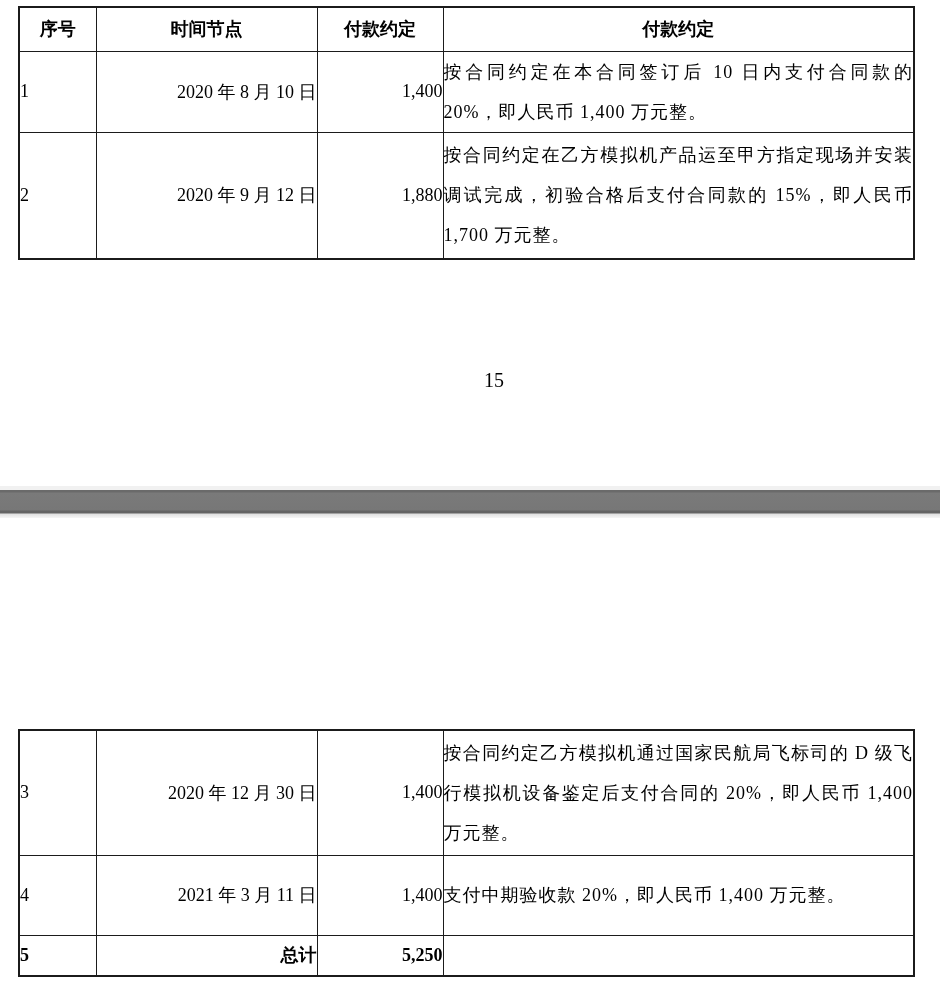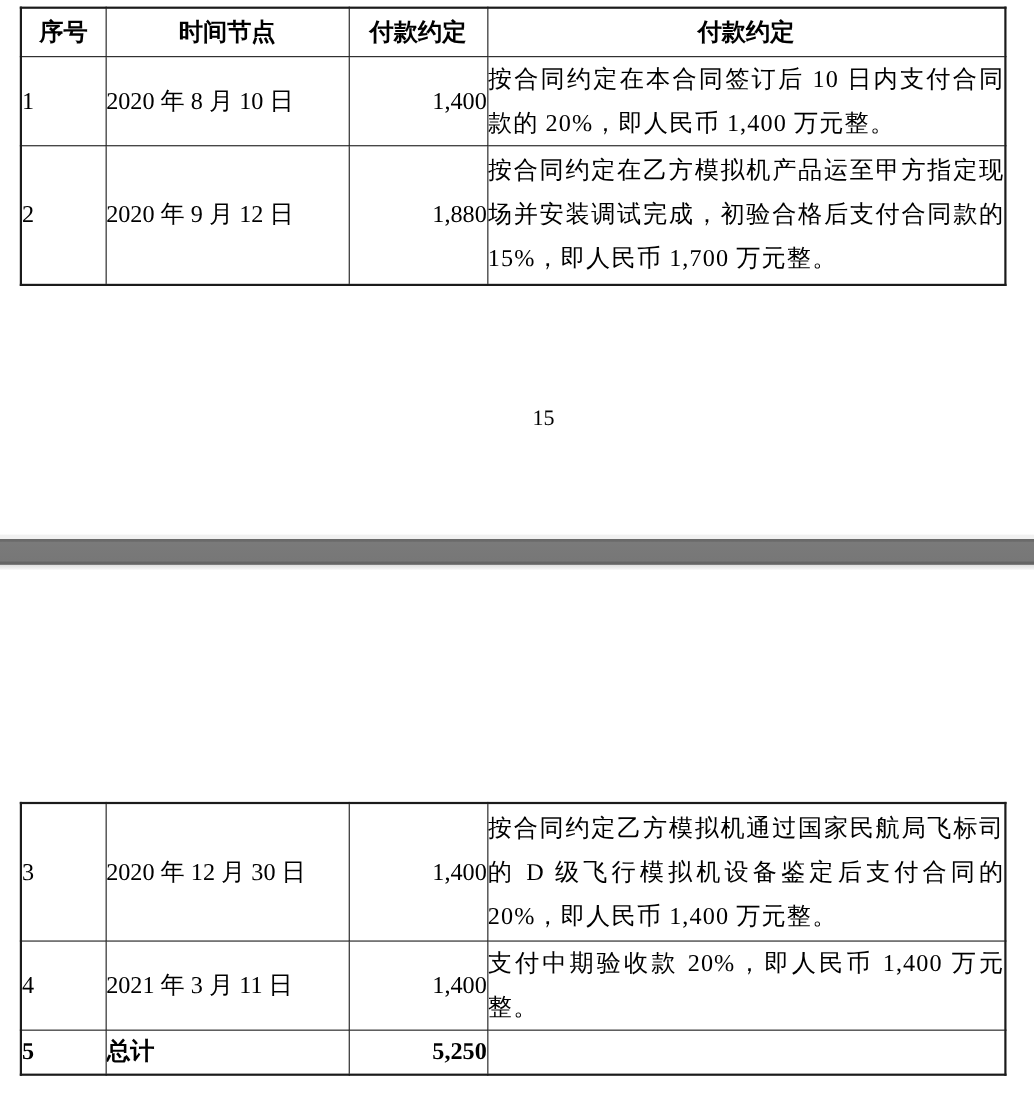--- a/index.html
+++ b/index.html
@@ -17,35 +17,35 @@
   table.pay {
     position: absolute;
     left: 18px;
     width: 895px;
     border-collapse: collapse;
     table-layout: fixed;
     border: 2px solid #1b1b1b;
   }
   .pay td, .pay th {
     border: 1px solid #1b1b1b;
-    font-size: 22px;
+    font-size: 18px;
     font-weight: normal;
     padding: 0;
     vertical-align: middle;
     overflow: hidden;
   }
   .pay th { font-weight: bold; text-align: center; }
 
   col.c1 { width: 77px; }
   col.c2 { width: 221px; }
   col.c3 { width: 126px; }
   col.c4 { width: 471px; }
 
   .cell-no     { text-align: left; padding-left: 10px; }
-  .cell-date   { text-align: left; padding-left: 12px; }
+  .cell-date   { text-align: right; padding-left: 12px; }
   .cell-amount { text-align: right; }
   .cell-terms  {
     text-align: justify;
     padding: 3px 8px 3px 9px;
     line-height: 40px;
     letter-spacing: 1px;
     font-family: Liberation Serif, serif;
   }
 
   .t-top { top: 6px; }

